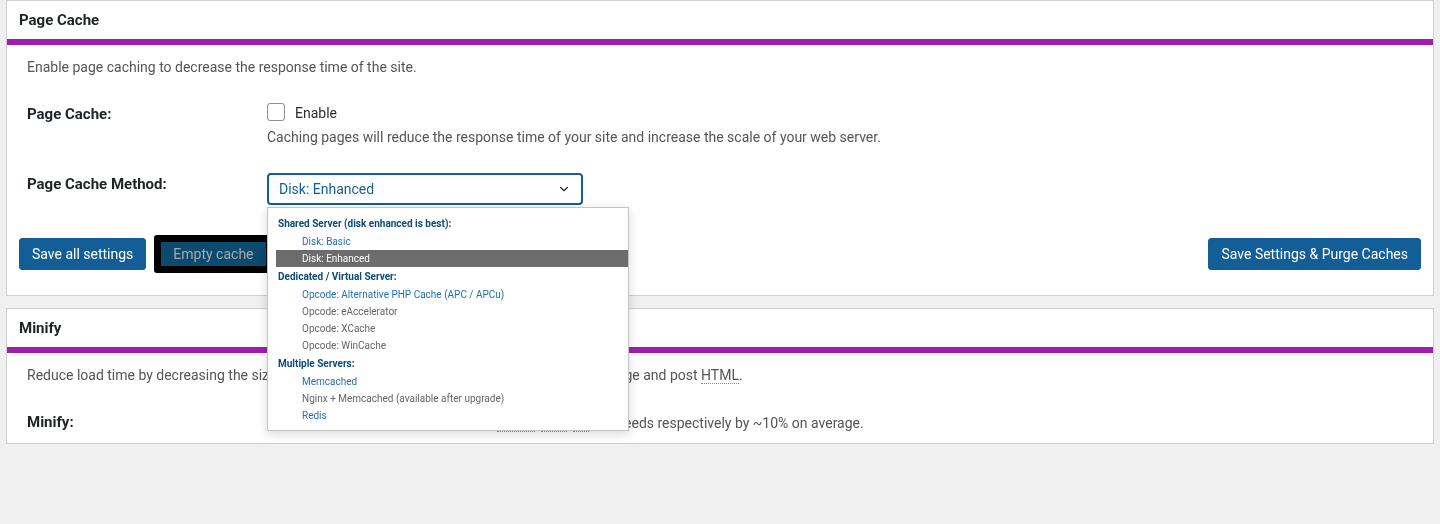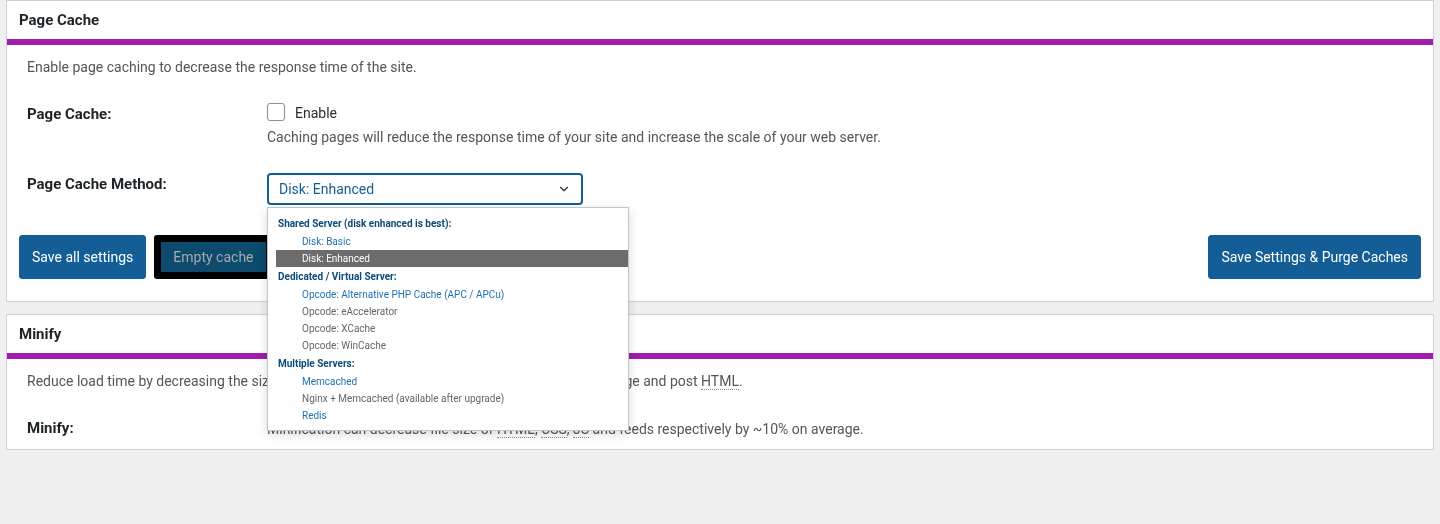--- a/index.html
+++ b/index.html
@@ -134,21 +134,21 @@
     display: flex;
     align-items: center;
     gap: 8px;
     padding: 0 12px 22px 12px;
   }
   .button-row .spacer { flex: 1; }
   .btn {
     display: inline-flex;
     align-items: center;
     justify-content: center;
-    height: 44px;
+    height: 32px;
     padding: 12px 12px;
     border-radius: 3px;
     font-size: 14px;
     cursor: pointer;
     border: 1px solid transparent;
   }
   .btn-primary {
     background: #135e96;
     border-color: #135e96;
     color: #fff;

